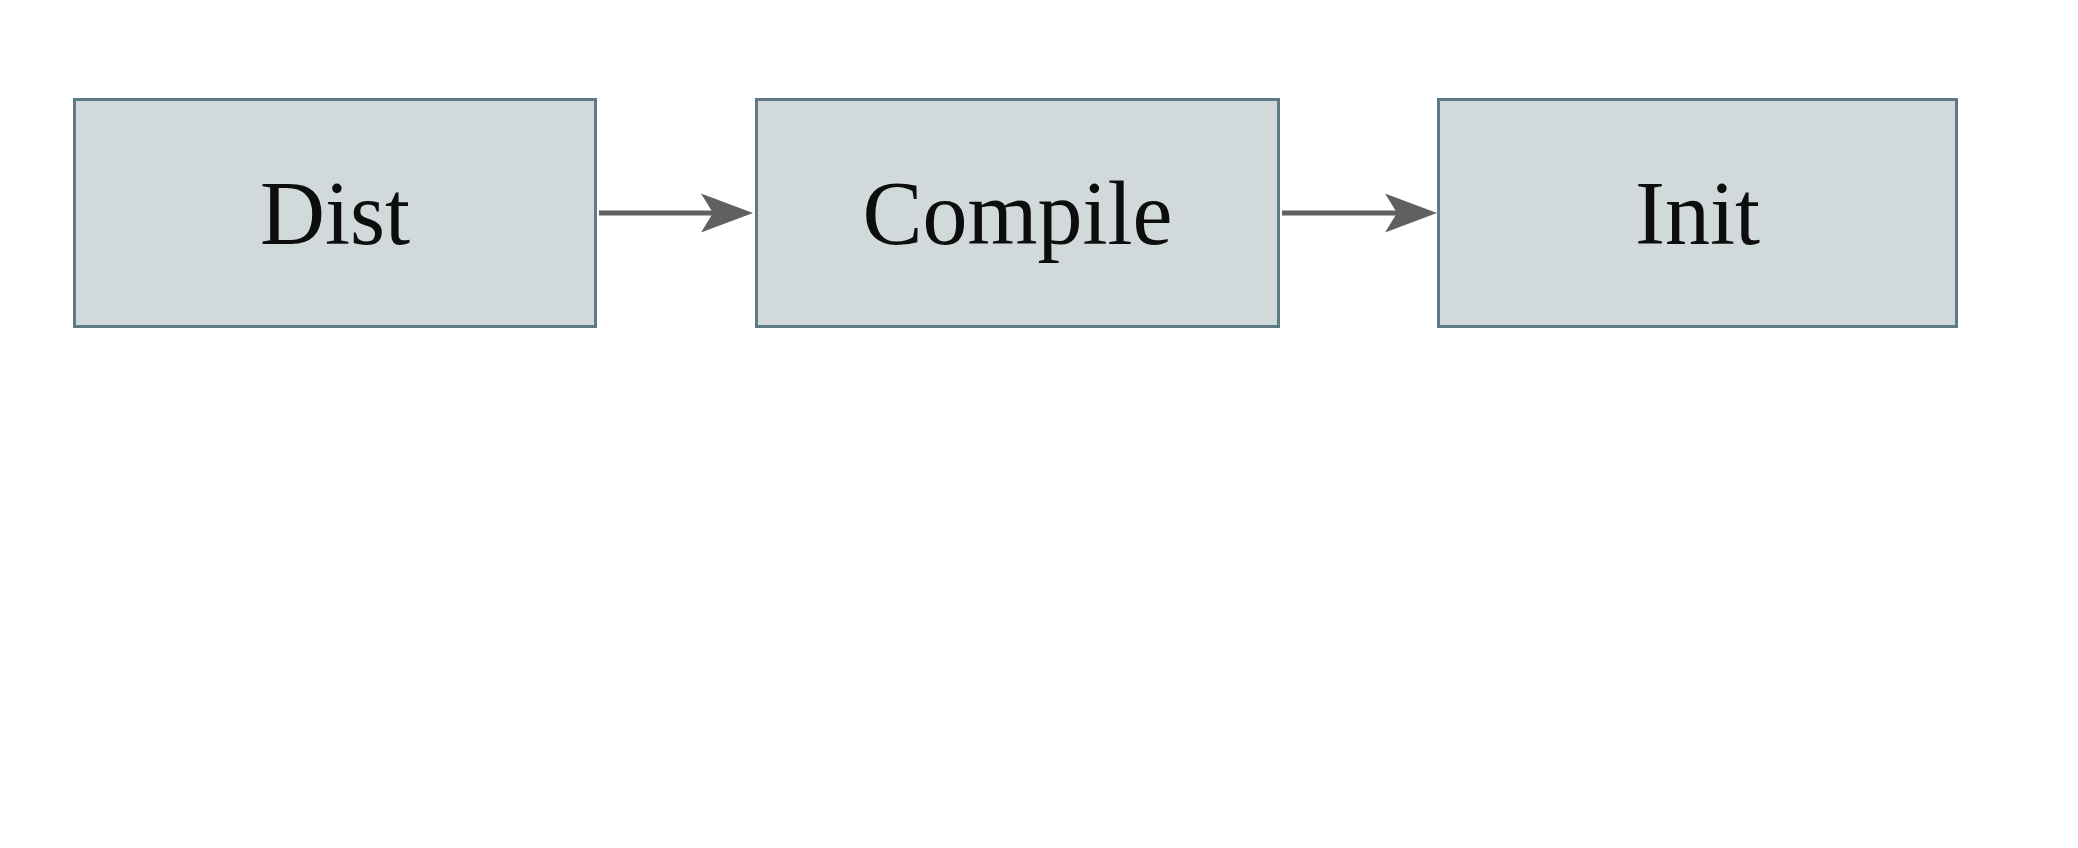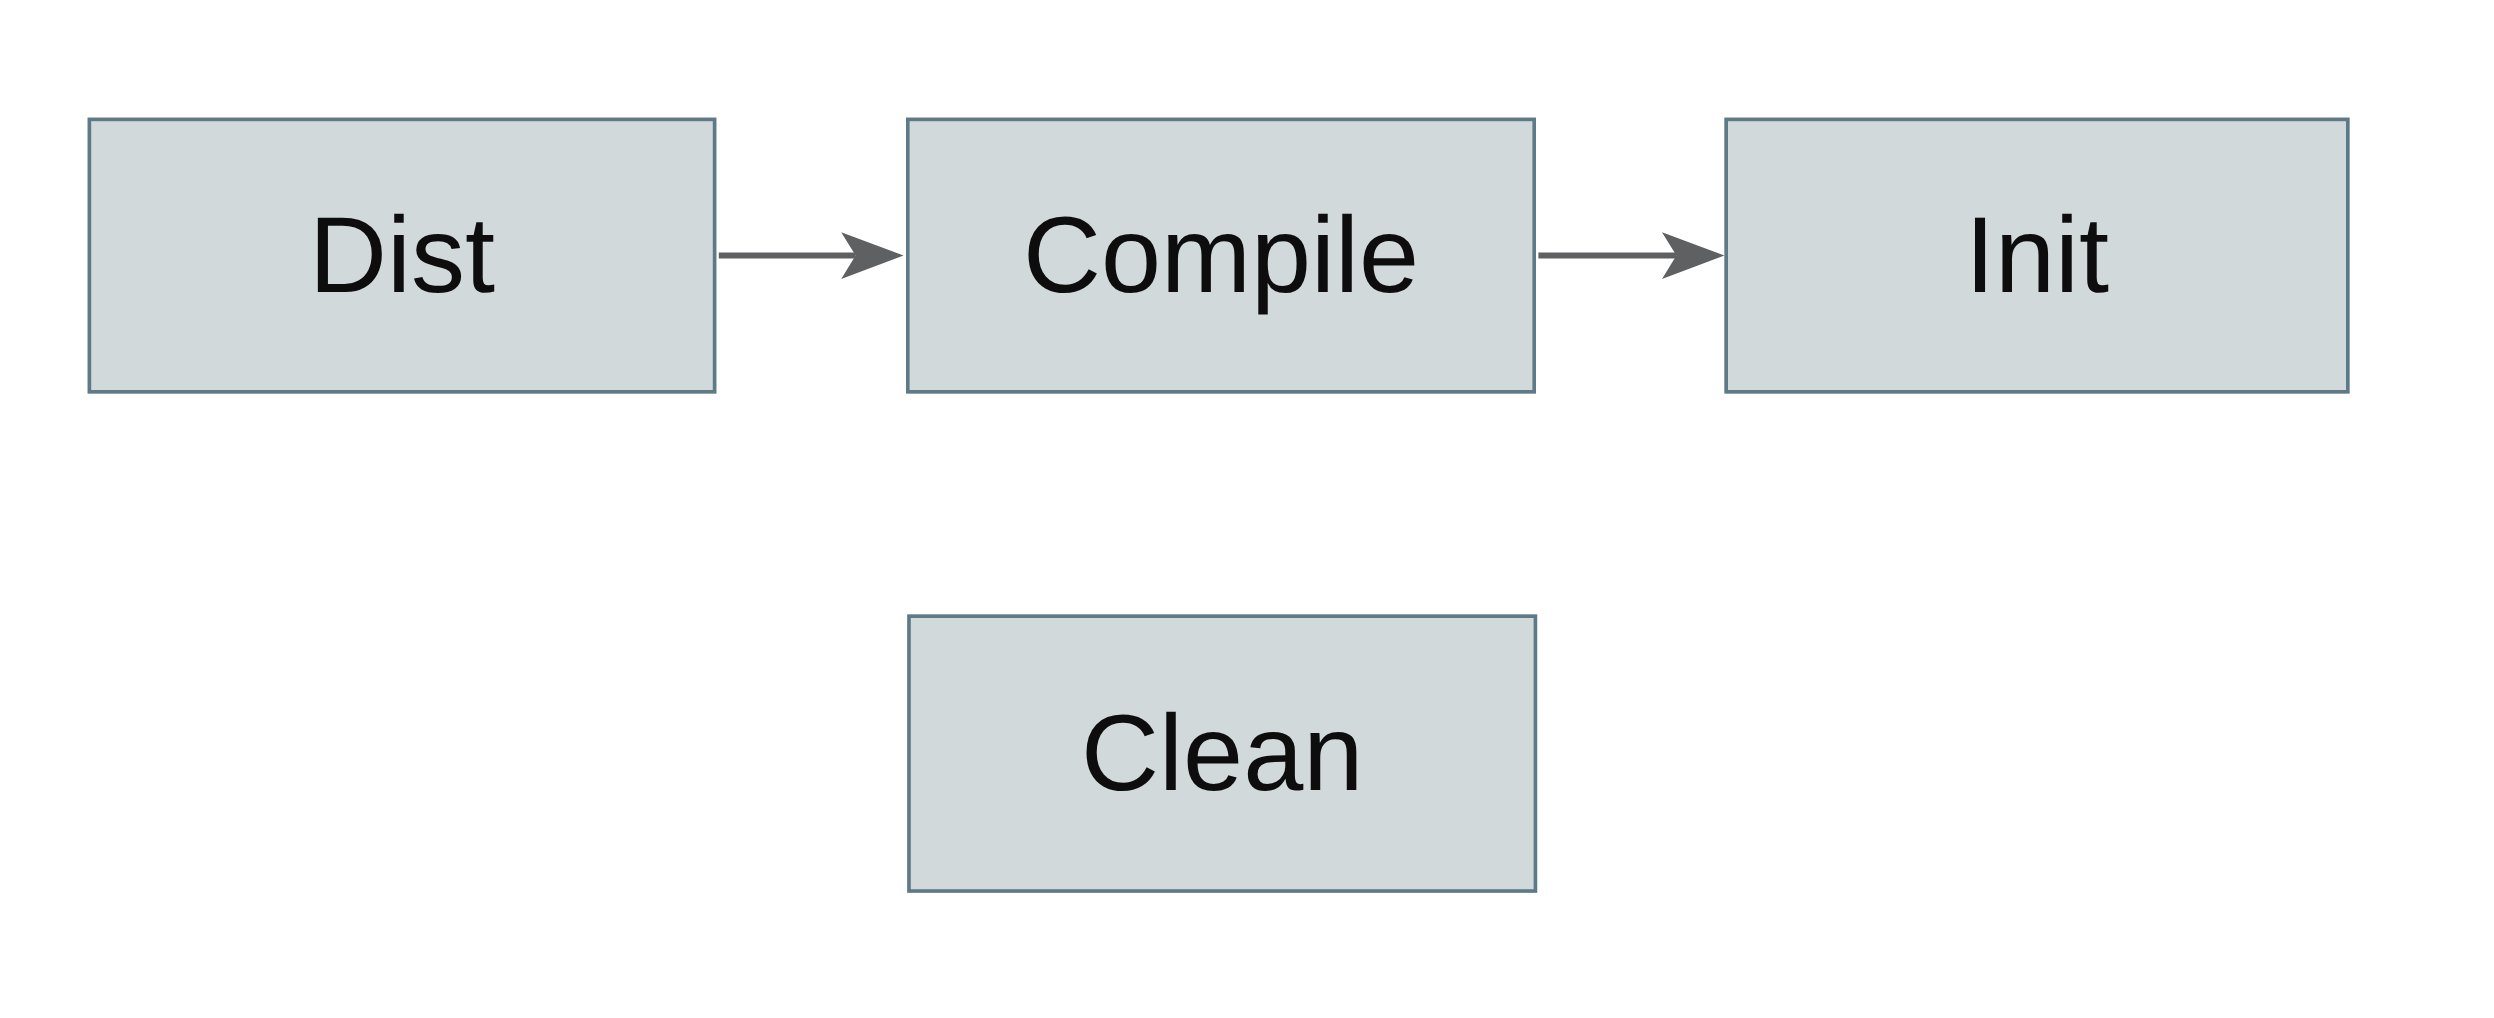--- a/index.html
+++ b/index.html
@@ -10,21 +10,21 @@
     --canvas-bg: #ffffff;
   }
   * { margin: 0; padding: 0; box-sizing: border-box; }
   html, body { background: #ffffff; }
   .canvas {
     position: relative;
     width: 2026px;
     height: 848px;
     background: var(--canvas-bg);
     overflow: hidden;
-    font-family: Liberation Sans, sans-serif;
+    font-family: Liberation Serif, serif;
   }
   .node {
     position: absolute;
     background: var(--node-fill);
     border: 3px solid var(--node-border);
     display: flex;
     align-items: center;
     justify-content: center;
   }
   .node .label {
@@ -72,17 +72,14 @@
   </div>
 
   <div class="node node-compile">
     <span class="label">Compile</span>
   </div>
 
   <div class="node node-init">
     <span class="label">Init</span>
   </div>
 
-  <div class="node node-clean">
-    <span class="label">Clean</span>
-  </div>
 
 </div>
 
 </body></html>

